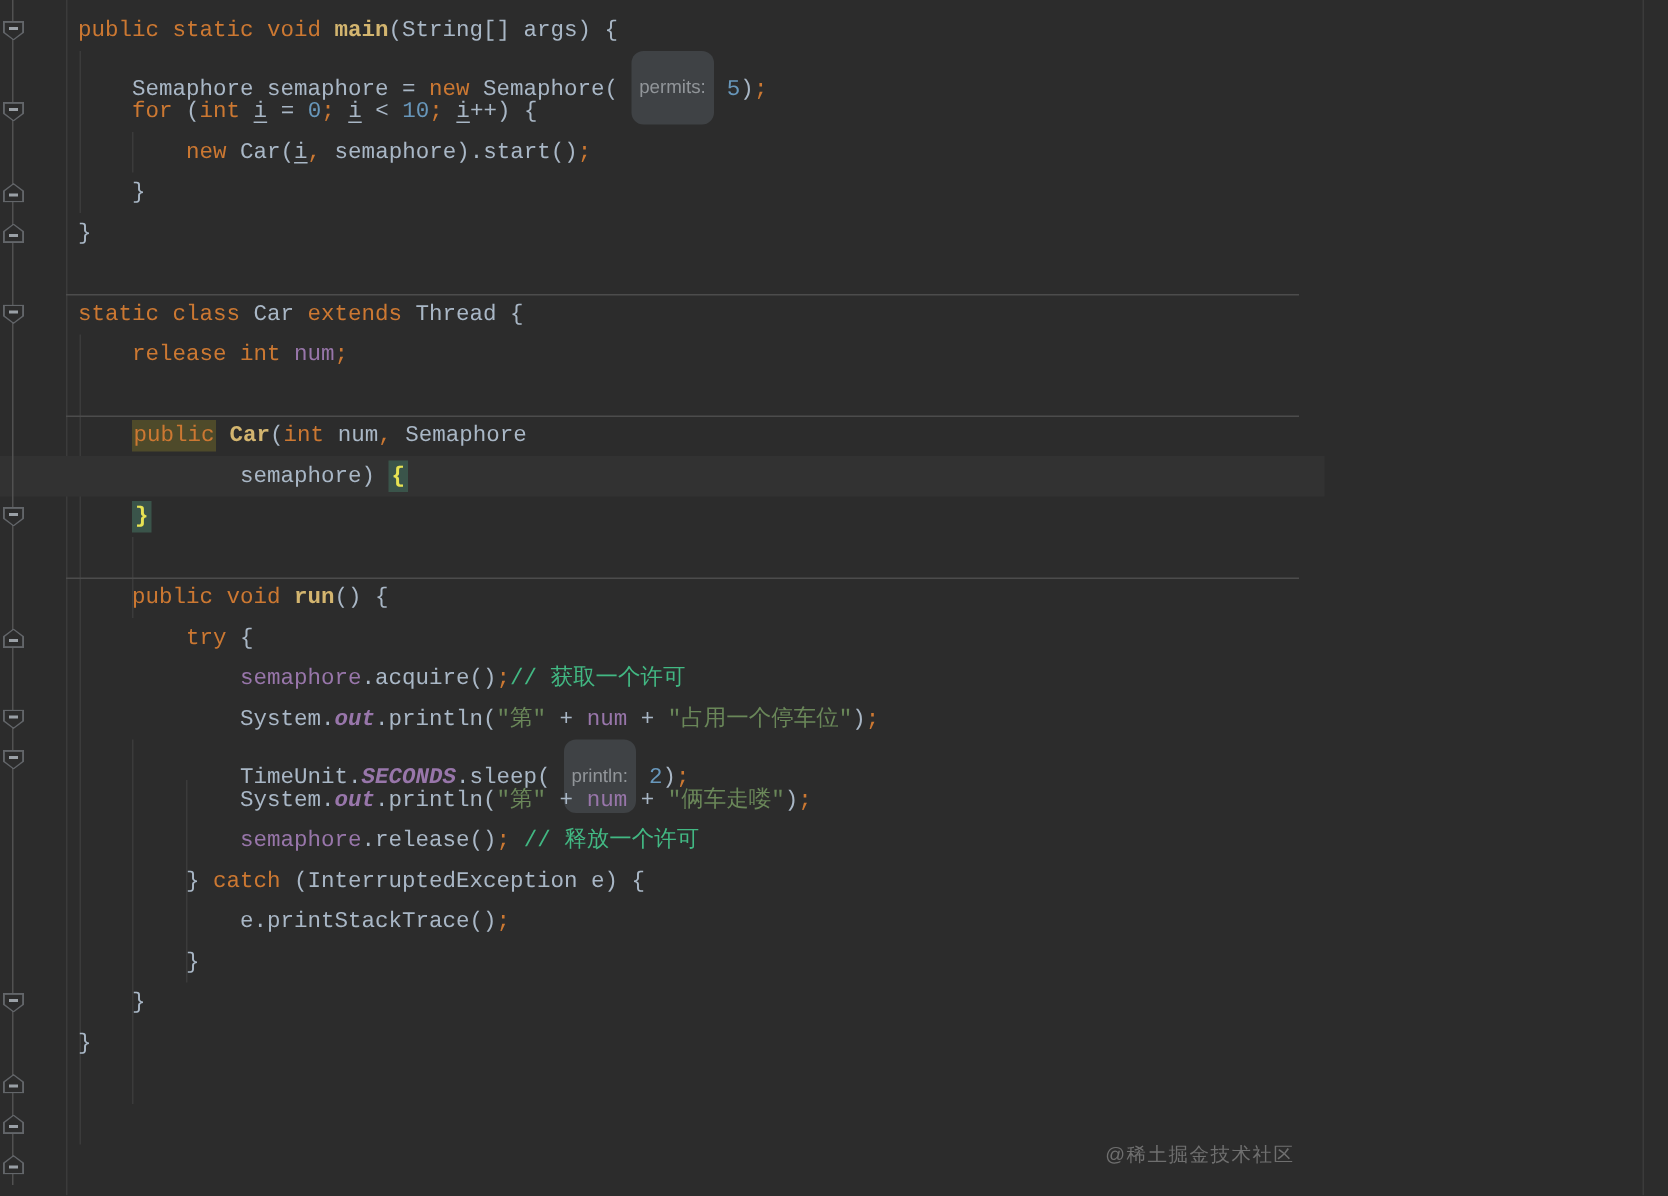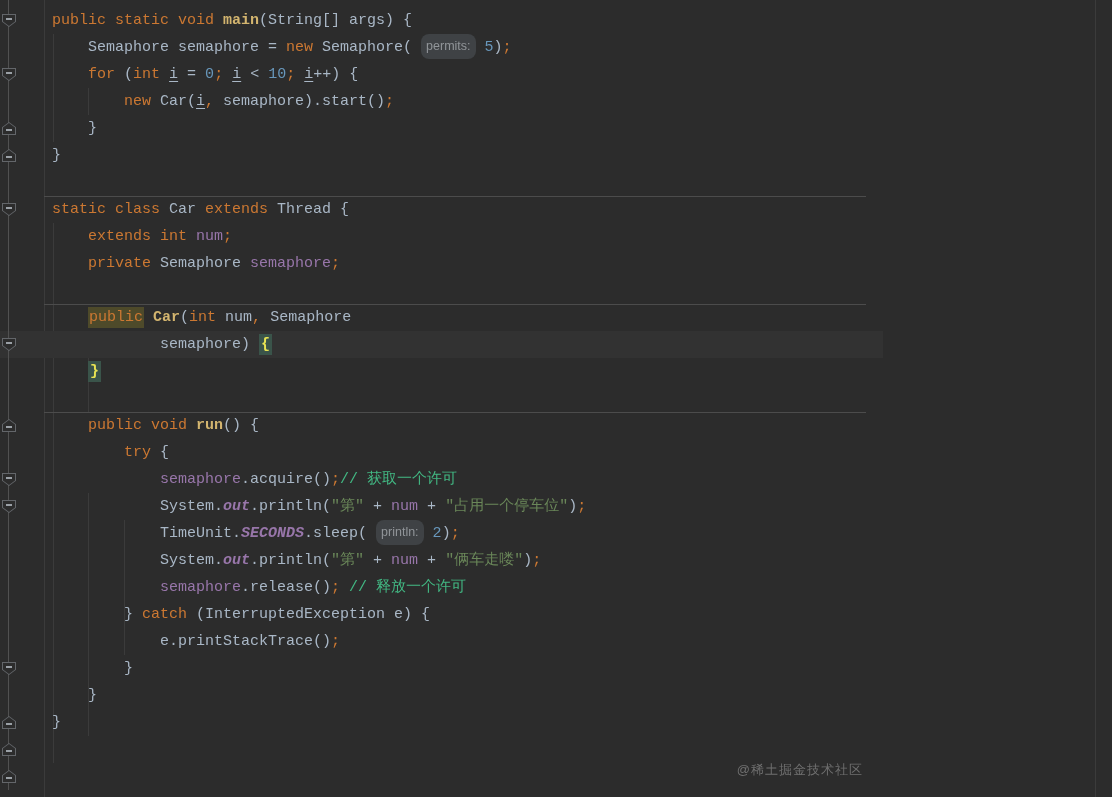--- a/index.html
+++ b/index.html
@@ -38,21 +38,21 @@
   .t-i{color:var(--field,#9876aa);font-style:italic;font-weight:bold;}
   .t-s{color:var(--string,#6a8759);}
   .t-c{color:var(--comment,#42b883);}
   .t-m{color:var(--method,#d3b56f);font-weight:bold;}
   .t-u{color:var(--fg,#a9b7c6);text-decoration:underline;text-underline-offset:3px;}
   .t-hk{color:var(--keyword,#cc7832);background:var(--occurrence,#4e4a2a);padding:2px 1px;margin-top:19px;}
   .t-bm{color:var(--brace-fg,#e7e353);background:var(--brace-bg,#3a544a);font-weight:bold;padding:2px 2px;}
   .t-h{
     display:inline-block;background:var(--hint-bg,#3f4245);color:var(--hint-fg,#919599);
     font-family:"Liberation Sans","DejaVu Sans",sans-serif;font-size:12.5px;
-    line-height:17px;border-radius:8px;padding:4px 5px;vertical-align:1px;
+    line-height:17px;border-radius:8px;padding:16px 5px;vertical-align:1px;
   }
   
   .gutter{position:absolute;left:0;top:0;bottom:0;width:44px;}
   .fold-line{position:absolute;left:8px;top:0;bottom:7px;width:1px;background:var(--gutter-line,#515151);}
   .fold{position:absolute;left:2px;width:14px;height:13px;background:#63666a;}
   .fold.down{clip-path:polygon(0 0,100% 0,100% 60%,50% 100%,0 60%);}
   .fold.up{clip-path:polygon(50% 0,100% 40%,100% 100%,0 100%,0 40%);}
   .fold::before{content:"";position:absolute;inset:1px;background:var(--bg,#2c2c2c);}
   .fold.down::before{clip-path:polygon(0 0,100% 0,100% 58%,50% 100%,0 58%);}
   .fold.up::before{clip-path:polygon(50% 0,100% 42%,100% 100%,0 100%,0 42%);}
@@ -84,22 +84,21 @@
 
   <div class="code-lines">
       <div class="line"><span class="t-k">public static void </span><span class="t-m">main</span><span class="t-d">(String[] args) {</span></div>
       <div class="line"><span class="t-d">    Semaphore semaphore = </span><span class="t-k">new</span><span class="t-d"> Semaphore( </span><span class="t-h">permits:</span><span class="t-d"> </span><span class="t-n">5</span><span class="t-d">)</span><span class="t-p">;</span></div>
       <div class="line"><span class="t-d">    </span><span class="t-k">for</span><span class="t-d"> (</span><span class="t-k">int</span><span class="t-d"> </span><span class="t-u">i</span><span class="t-d"> = </span><span class="t-n">0</span><span class="t-p">;</span><span class="t-d"> </span><span class="t-u">i</span><span class="t-d"> &lt; </span><span class="t-n">10</span><span class="t-p">;</span><span class="t-d"> </span><span class="t-u">i</span><span class="t-d">++) {</span></div>
       <div class="line"><span class="t-d">        </span><span class="t-k">new</span><span class="t-d"> Car(</span><span class="t-u">i</span><span class="t-p">,</span><span class="t-d"> semaphore).start()</span><span class="t-p">;</span></div>
       <div class="line"><span class="t-d">    }</span></div>
       <div class="line"><span class="t-d">}</span></div>
       <div class="line"></div>
       <div class="line sep"><span class="t-k">static class </span><span class="t-d">Car </span><span class="t-k">extends</span><span class="t-d"> Thread {</span></div>
-      <div class="line"><span class="t-d">    </span><span class="t-k">extends int</span><span class="t-d"> </span><span class="t-f">num</span><span class="t-p">;</span></div>
-      <div class="line"><span class="t-d">    </span><span class="t-k">private</span><span class="t-d"> Semaphore </span><span class="t-f">semaphore</span><span class="t-p">;</span></div>
+      <div class="line"><span class="t-d">    </span><span class="t-k">release int</span><span class="t-d"> </span><span class="t-f">num</span><span class="t-p">;</span></div>
       <div class="line"></div>
       <div class="line sep"><span class="t-d">    </span><span class="t-hk">public</span><span class="t-d"> </span><span class="t-m">Car</span><span class="t-d">(</span><span class="t-k">int</span><span class="t-d"> num</span><span class="t-p">,</span><span class="t-d"> Semaphore</span></div>
       <div class="line caret-line"><span class="t-d">            semaphore) </span><span class="t-bm">{</span></div>
       <div class="line"><span class="t-d">    </span><span class="t-bm">}</span></div>
       <div class="line"></div>
       <div class="line sep"><span class="t-d">    </span><span class="t-k">public void</span><span class="t-d"> </span><span class="t-m">run</span><span class="t-d">() {</span></div>
       <div class="line"><span class="t-d">        </span><span class="t-k">try</span><span class="t-d"> {</span></div>
       <div class="line"><span class="t-d">            </span><span class="t-f">semaphore</span><span class="t-d">.acquire()</span><span class="t-p">;</span><span class="t-c">// 获取一个许可</span></div>
       <div class="line"><span class="t-d">            System.</span><span class="t-i">out</span><span class="t-d">.println(</span><span class="t-s">"第"</span><span class="t-d"> + </span><span class="t-f">num</span><span class="t-d"> + </span><span class="t-s">"占用一个停车位"</span><span class="t-d">)</span><span class="t-p">;</span></div>
       <div class="line"><span class="t-d">            TimeUnit.</span><span class="t-i">SECONDS</span><span class="t-d">.sleep( </span><span class="t-h">println:</span><span class="t-d"> </span><span class="t-n">2</span><span class="t-d">)</span><span class="t-p">;</span></div>

